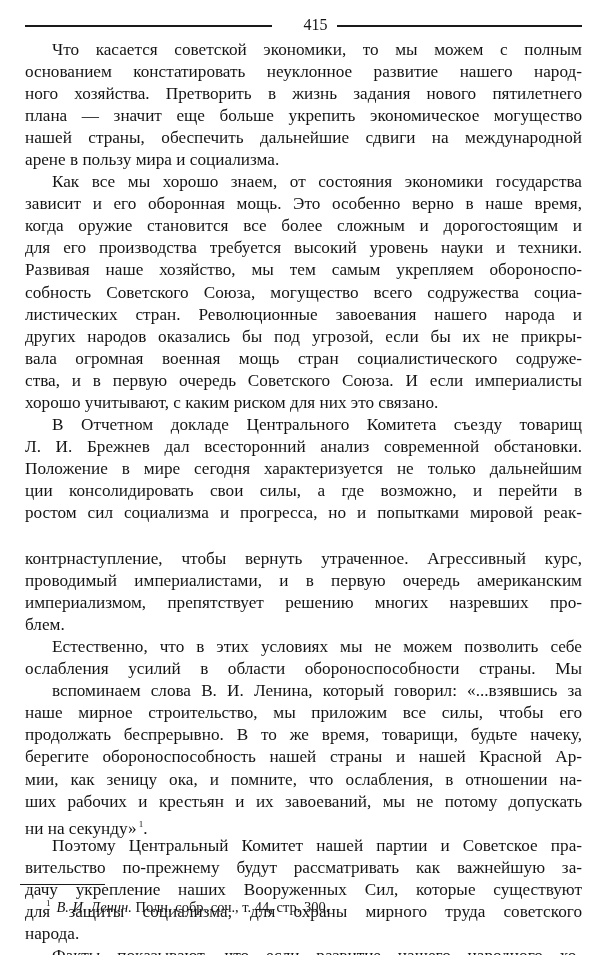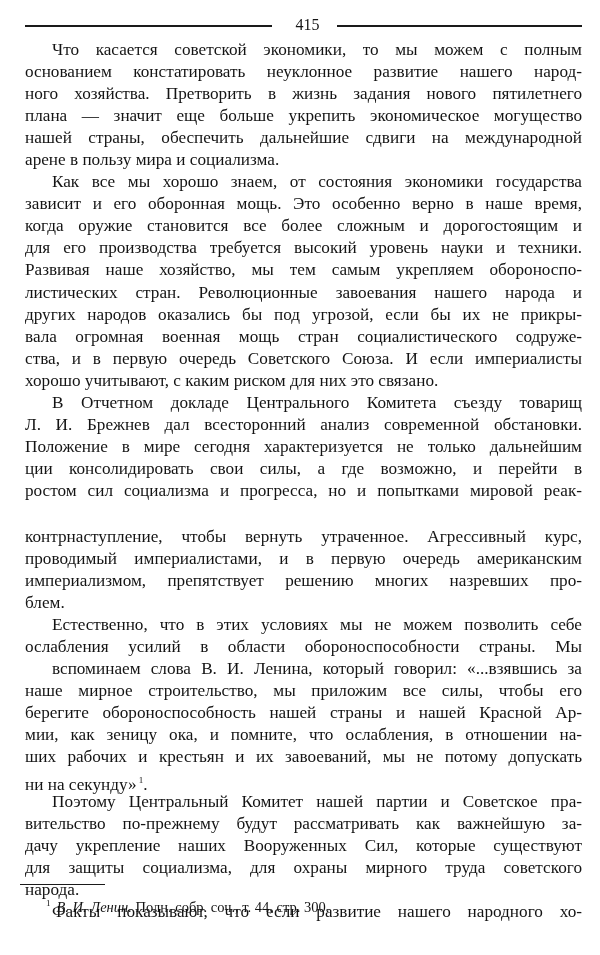--- a/index.html
+++ b/index.html
@@ -2,21 +2,21 @@
 <html><head>
 <meta charset="utf-8">
 <style>
   html, body { margin: 0; padding: 0; background: #ffffff; }
   body { width: 600px; height: 955px; position: relative; overflow: hidden;
          font-family: "Liberation Serif", "DejaVu Serif", serif; color: #141414; }
   .header { position: absolute; top: 14px; left: 25px; width: 557px; height: 22px; }
   .header .rule { position: absolute; top: 11px; height: 1.5px; background: #1a1a1a; }
   .header .rule.left { left: 0; width: 247px; }
   .header .rule.right { left: 312px; width: 245px; }
-  .header .page-num { position: absolute; left: 250px; width: 65px; top: 0; text-align: center;
+  .header .page-num { position: absolute; left: 258px; width: 65px; top: 0; text-align: center;
          font-size: 16px; line-height: 22px; }
   .body-text { position: absolute; top: 39px; left: 25px; width: 557px; }
   .line { display: block; height: 22.05px; line-height: 22.05px; font-size: 17.2px;
           text-align: justify; text-align-last: justify; white-space: nowrap; overflow: visible; }
   .line.last { text-align-last: left; }
   .line.indent { padding-left: 27px; }
   .line span.ln { white-space: normal; }
   .fn-rule { position: absolute; top: 884px; left: 20px; width: 85px; height: 1.2px; background: #1a1a1a; }
   .footnote { position: absolute; top: 893px; left: 46px; font-size: 14.5px; line-height: 20px; }
   .footnote .sup { font-size: 9px; vertical-align: super; margin-right: 6px; }
@@ -40,20 +40,21 @@
       <div class="line" style="white-space: normal;"><span class="ln">плана — значит еще больше укрепить экономическое могущество</span></div>
       <div class="line" style="white-space: normal;"><span class="ln">нашей страны, обеспечить дальнейшие сдвиги на международной</span></div>
       <div class="line last"><span class="ln">арене в пользу мира и социализма.</span></div>
     </div>
     <div>
       <div class="line indent" style="white-space: normal;"><span class="ln">Как все мы хорошо знаем, от состояния экономики государства</span></div>
       <div class="line" style="white-space: normal;"><span class="ln">зависит и его оборонная мощь. Это особенно верно в наше время,</span></div>
       <div class="line" style="white-space: normal;"><span class="ln">когда оружие становится все более сложным и дорогостоящим и</span></div>
       <div class="line" style="white-space: normal;"><span class="ln">для его производства требуется высокий уровень науки и техники.</span></div>
       <div class="line" style="white-space: normal;"><span class="ln">Развивая наше хозяйство, мы тем самым укрепляем обороноспо-</span></div>
+      <div class="line" style="white-space: normal;"><span class="ln">собность Советского Союза, могущество всего содружества социа-</span></div>
       <div class="line" style="white-space: normal;"><span class="ln">листических стран. Революционные завоевания нашего народа и</span></div>
       <div class="line" style="white-space: normal;"><span class="ln">других народов оказались бы под угрозой, если бы их не прикры-</span></div>
       <div class="line" style="white-space: normal;"><span class="ln">вала огромная военная мощь стран социалистического содруже-</span></div>
       <div class="line" style="white-space: normal;"><span class="ln">ства, и в первую очередь Советского Союза. И если империалисты</span></div>
       <div class="line last"><span class="ln">хорошо учитывают, с каким риском для них это связано.</span></div>
     </div>
     <div>
       <div class="line indent" style="white-space: normal;"><span class="ln">В Отчетном докладе Центрального Комитета съезду товарищ</span></div>
       <div class="line" style="white-space: normal;"><span class="ln">Л. И. Брежнев дал всесторонний анализ современной обстановки.</span></div>
       <div class="line" style="white-space: normal;"><span class="ln">Положение в мире сегодня характеризуется не только дальнейшим</span></div>
@@ -62,20 +63,21 @@
       <div class="line" style="white-space: normal; margin-top: 24px;"><span class="ln">контрнаступление, чтобы вернуть утраченное. Агрессивный курс,</span></div>
       <div class="line" style="white-space: normal;"><span class="ln">проводимый империалистами, и в первую очередь американским</span></div>
       <div class="line" style="white-space: normal;"><span class="ln">империализмом, препятствует решению многих назревших про-</span></div>
       <div class="line last"><span class="ln">блем.</span></div>
     </div>
     <div>
       <div class="line indent" style="white-space: normal;"><span class="ln">Естественно, что в этих условиях мы не можем позволить себе</span></div>
       <div class="line" style="white-space: normal;"><span class="ln">ослабления усилий в области обороноспособности страны. Мы</span></div>
       <div class="line" style="white-space: normal; margin-left: 27px;"><span class="ln">вспоминаем слова В. И. Ленина, который говорил: «...взявшись за</span></div>
       <div class="line" style="white-space: normal;"><span class="ln">наше мирное строительство, мы приложим все силы, чтобы его</span></div>
+      <div class="line" style="white-space: normal;"><span class="ln">продолжать беспрерывно. В то же время, товарищи, будьте начеку,</span></div>
       <div class="line" style="white-space: normal;"><span class="ln">берегите обороноспособность нашей страны и нашей Красной Ар-</span></div>
       <div class="line" style="white-space: normal;"><span class="ln">мии, как зеницу ока, и помните, что ослабления, в отношении на-</span></div>
       <div class="line" style="white-space: normal;"><span class="ln">ших рабочих и крестьян и их завоеваний, мы не потому допускать</span></div>
       <div class="line last"><span class="ln">ни на секунду»</span><sup class="ref"> 1</sup>.</div>
     </div>
     <div>
       <div class="line indent" style="white-space: normal;"><span class="ln">Поэтому Центральный Комитет нашей партии и Советское пра-</span></div>
       <div class="line" style="white-space: normal;"><span class="ln">вительство по-прежнему будут рассматривать как важнейшую за-</span></div>
       <div class="line" style="white-space: normal;"><span class="ln">дачу укрепление наших Вооруженных Сил, которые существуют</span></div>
       <div class="line" style="white-space: normal;"><span class="ln">для защиты социализма, для охраны мирного труда советского</span></div>

